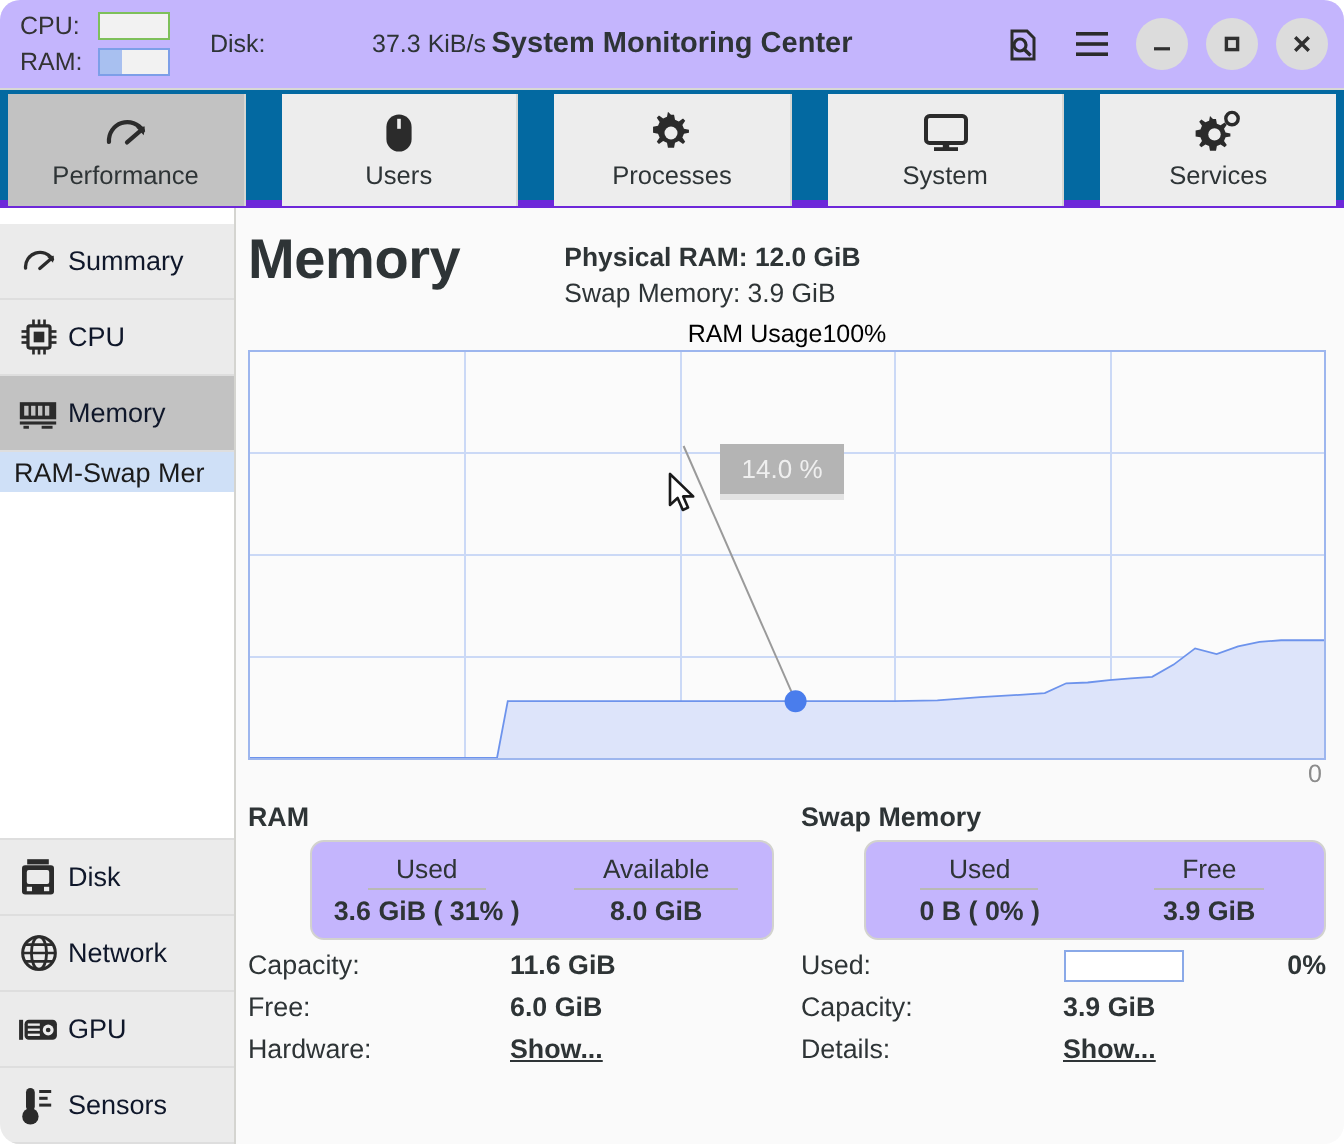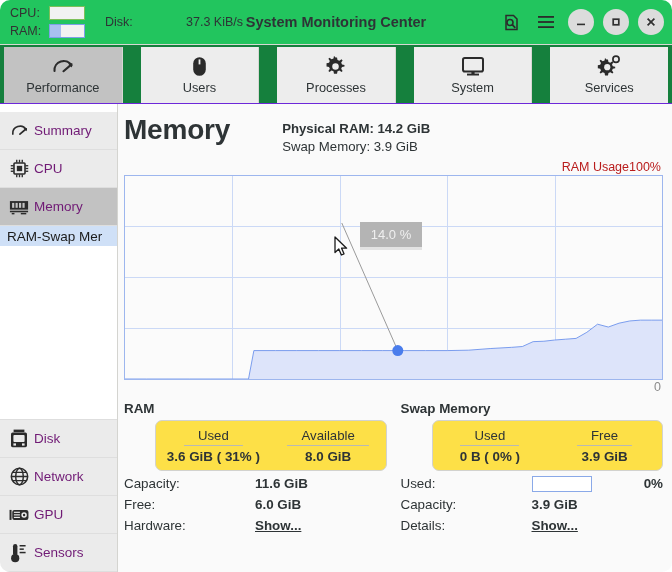--- a/index.html
+++ b/index.html
@@ -18,21 +18,21 @@
     border-radius: 10px;
     overflow: hidden;
     position: relative;
     display: flex;
     flex-direction: column;
   }
 
   
   .headerbar {
     height: 45px;
-    background: #22c55e;
+    background: #c4b5fd;
     border-bottom: 1px solid #d8d8d4;
     display: flex;
     align-items: center;
     padding: 0 8px 0 10px;
     flex: 0 0 45px;
     position: relative;
   }
   .perf-mini {
     display: flex;
     flex-direction: column;
@@ -94,22 +94,22 @@
     background: #dcdcdc;
     display: flex; align-items: center; justify-content: center;
     color: #303030;
     cursor: pointer;
   }
 
   
   .tabbar {
     height: 59px;
     flex: 0 0 59px;
-    background: #15803d;
-    border-bottom: 1px solid #6d28d9;
+    background: #0369a1;
+    border-bottom: 4px solid #6d28d9;
     display: flex;
     padding: 2px 4px 0 4px;
     gap: 18px;
   }
   .tab {
     flex: 1;
     display: flex;
     flex-direction: column;
     align-items: center;
     justify-content: center;
@@ -145,21 +145,21 @@
     overflow: hidden;
     padding-top: 8px;
   }
   .side-item {
     height: 38px;
     display: flex;
     align-items: center;
     gap: 5px;
     padding-left: 9px;
     font-size: 13.5px;
-    color: #701a75;
+    color: #0f172a;
     background: #ebebeb;
     border-bottom: 1px solid #dedede;
     cursor: pointer;
   }
   .side-item.active { background: #c2c2c2; }
   .side-item .sicon { width: 20px; display: flex; align-items: center; justify-content: center; }
   .subwrap {
     flex: 1;
     background: #ffffff;
     border-bottom: 1px solid #dedede;
@@ -199,23 +199,23 @@
     color: #2e3436;
     line-height: 1.25;
     letter-spacing: -0.2px;
   }
   .mem-spec { padding-top: 8px; font-size: 13.2px; color: #2e3436; line-height: 1.35; }
   .mem-spec .b { font-weight: bold; }
 
   .chartwrap { position: relative; margin-top: 2px; }
   .chart-top {
     display: flex;
-    justify-content: flex-end;
+    justify-content: center;
     font-size: 12.5px;
-    color: #b91c1c;
+    color: #000000;
     padding: 0 2px 1px 2px;
   }
   .plot {
     position: relative;
     height: 205px;
     border: 1px solid #9db6ee;
     background: #fbfbfb;
     overflow: hidden;
   }
   .gl-h { position: absolute; left: 0; right: 0; height: 1px; background: #cbd9f6; }
@@ -239,21 +239,21 @@
     display: flex;
     gap: 14px;
     padding: 7px 0 0 0;
     flex: 1;
   }
   .stat-col { flex: 1; min-width: 0; display: flex; flex-direction: column; }
   .stat-title { font-size: 13.4px; font-weight: bold; color: #2e3436; padding-bottom: 4px; }
   .stat-box {
     border: 1px solid #d2d2ce;
     border-radius: 7px;
-    background: #fde047;
+    background: #c4b5fd;
     display: flex;
     padding: 5px 0 6px 0;
     margin-left: 31px;
   }
   .stat-cell { flex: 1; text-align: center; }
   .stat-cell .k {
     font-size: 13.2px;
     color: #2e3436;
     display: inline-block;
     border-bottom: 1px solid #b9b9b5;
@@ -518,21 +518,21 @@
           <span>Sensors</span>
         </div>
       </div>
     </div>
 
     <div class="main">
 
       <div class="mem-head">
         <div class="mem-title">Memory</div>
         <div class="mem-spec">
-          <div class="b">Physical RAM: 14.2 GiB</div>
+          <div class="b">Physical RAM: 12.0 GiB</div>
           <div>Swap Memory: 3.9 GiB</div>
         </div>
       </div>
 
       <div class="chartwrap">
         <div class="chart-top">
           <span>RAM Usage</span>
           <span>100%</span>
         </div>
 

